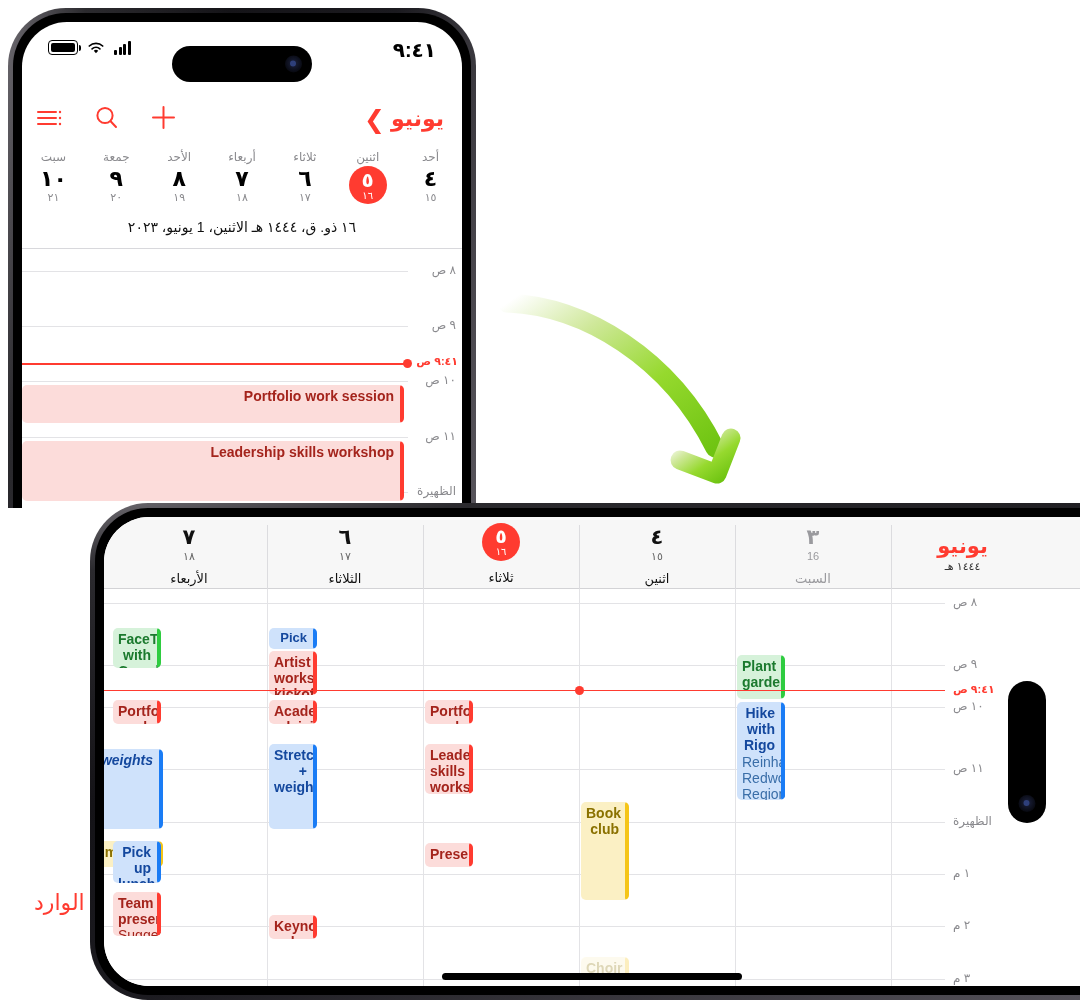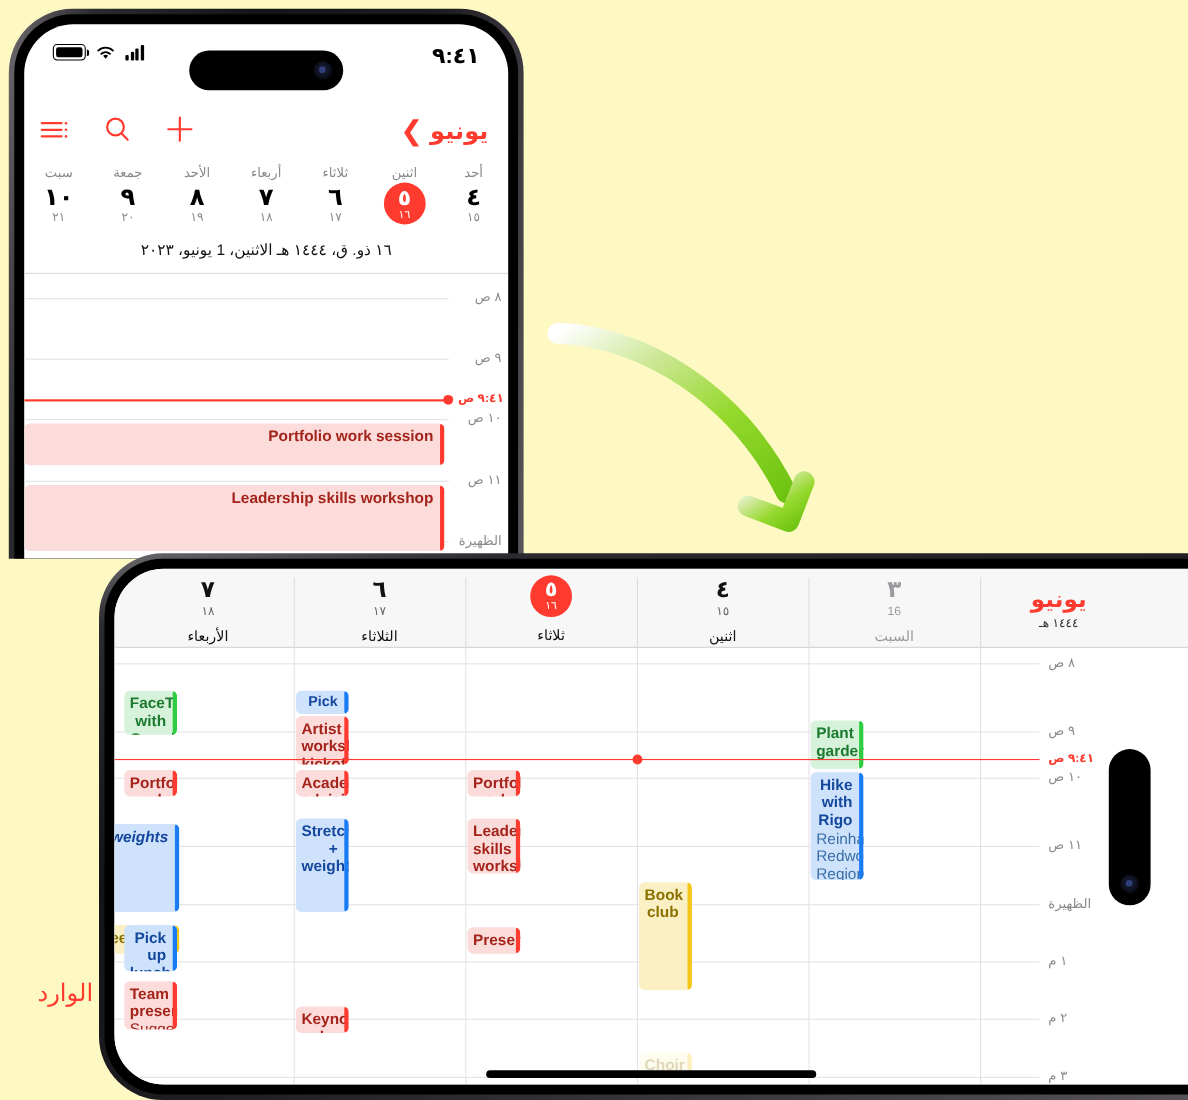--- a/index.html
+++ b/index.html
@@ -2,21 +2,21 @@
 <html><head>
 <meta charset="utf-8">
 <style>
   * { box-sizing: border-box; margin: 0; padding: 0; }
   html, body {
     width: 1080px; height: 1000px;
     background: #000;
     font-family: "Liberation Sans", "DejaVu Sans", sans-serif;
     overflow: hidden;
   }
-  #stage { position: relative; width: 1080px; height: 1000px; background: #fef9c3; }
+  #stage { position: relative; width: 1080px; height: 1000px; background: #ffffff; }
 
   
   #phone1 {
     position: absolute; left: 8px; top: 8px;
     width: 468px; height: 500px;
     border-radius: 58px 58px 0 0;
     background: linear-gradient(100deg,#6d6a70 0%,#2b2a2e 14%,#151418 40%,#1b1a1f 70%,#58555c 100%);
     padding: 5px 5px 0 5px;
     overflow: hidden;
   }
@@ -106,21 +106,21 @@
     padding:3px 10px 3px 5px; text-align:right; direction:ltr;
   }
   .ev .sub { font-weight:400; }
   .ev.red   { background:#FCDCDA; color:#A4241C; }
   .ev.red::after   { content:""; position:absolute; right:0; top:0; bottom:0; width:4px; background:#FF3B30; border-radius:2px;}
   .ev.green { background:#D6F2DA; color:#1B7A2E; }
   .ev.green::after { content:""; position:absolute; right:0; top:0; bottom:0; width:4px; background:#2ECC40; border-radius:2px;}
   .ev.blue  { background:#CFE2FB; color:#14489E; }
   .ev.blue::after  { content:""; position:absolute; right:0; top:0; bottom:0; width:4px; background:#1A7CF5; border-radius:2px;}
   .ev.blue .sub { color:#3a6ea8; }
-  .ev.yellow{ background:#FBF0C4; color:#8A7100;text-align:center; }
+  .ev.yellow{ background:#FBF0C4; color:#8A7100; }
   .ev.yellow::after{ content:""; position:absolute; right:0; top:0; bottom:0; width:4px; background:#F5C518; border-radius:2px;}
 
   .inbox-label {
     position:absolute; left:34px; top:890px; font-size:22px; color:#FF3B30;
     direction:rtl; z-index:5;
   }
 
   
   #arrow { position:absolute; left:495px; top:288px; width:260px; height:200px; z-index:20; }
 

